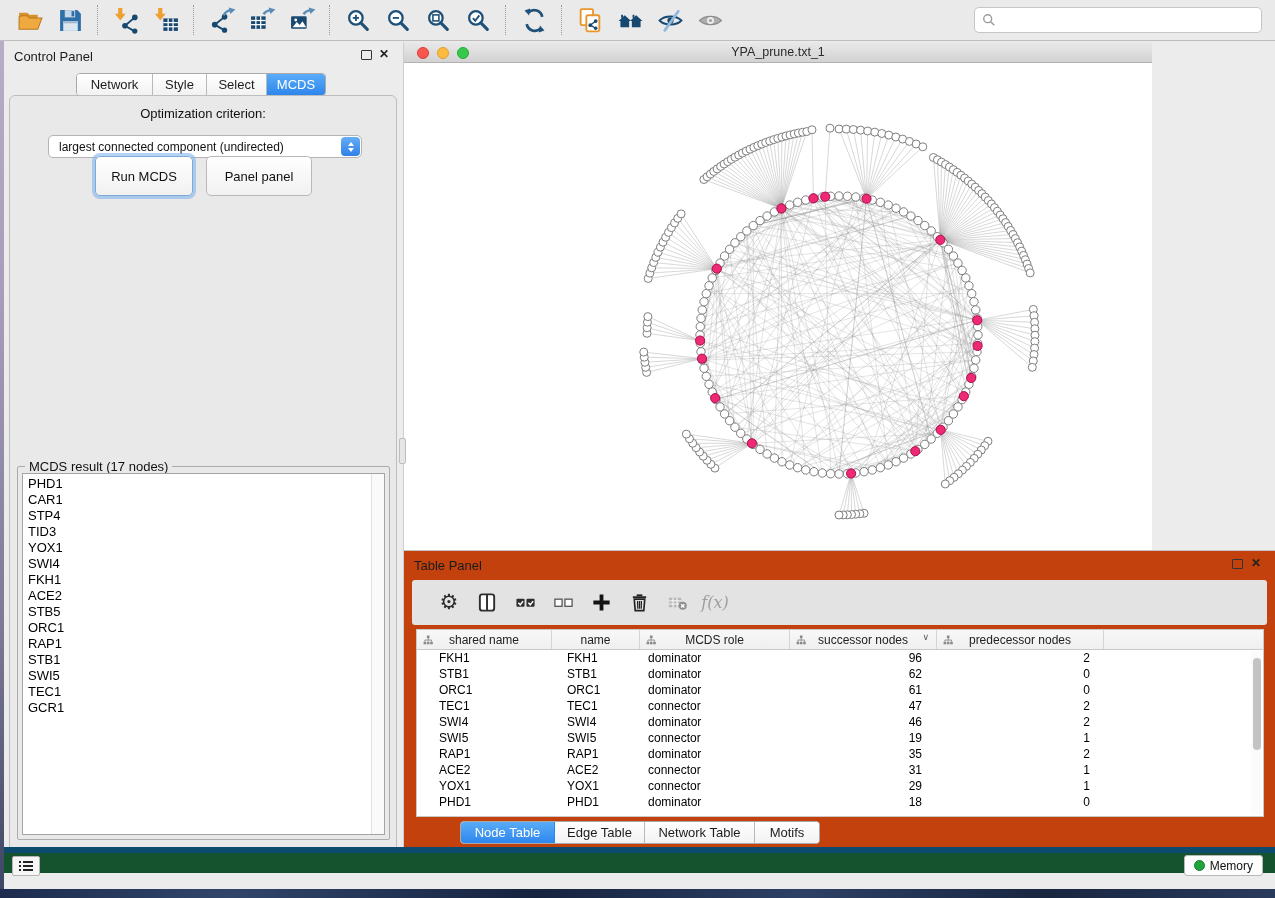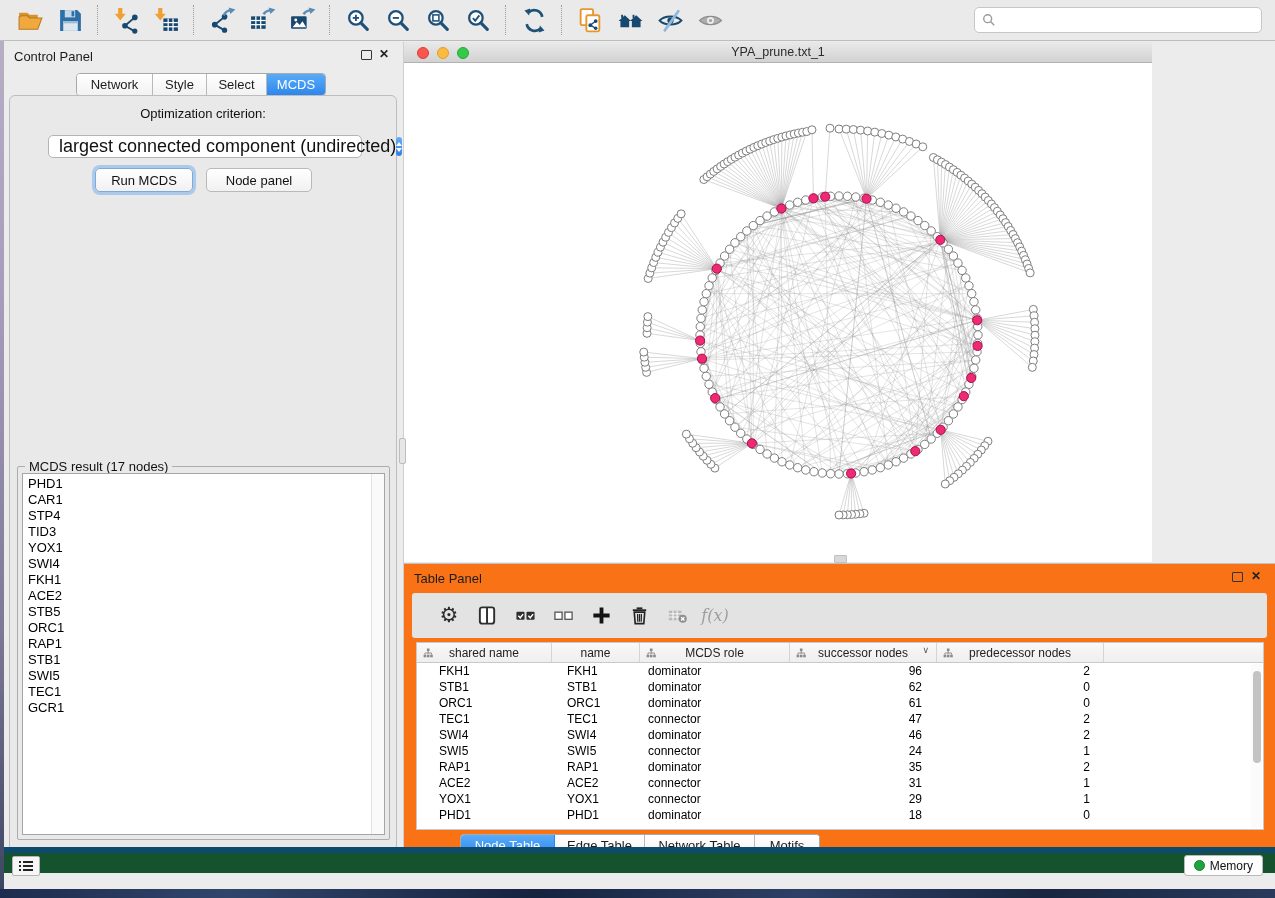--- a/index.html
+++ b/index.html
@@ -36,26 +36,26 @@
   .cp-tabs{left:72px;top:31px}
   .seg-tab{display:flex;align-items:center;justify-content:center;font-size:13px;color:#1c1c1c;
     border-right:1px solid #B9B9B9;background:linear-gradient(#FFFFFF,#F2F2F2);padding:0 2px;box-sizing:border-box}
   .seg-tab:last-child{border-right:none}
   .seg-tab.active{background:linear-gradient(#59ACF8,#2E86EC);color:#fff;border-right-color:#2E86EC}
   .cp-inner{position:absolute;left:5px;top:53px;width:386px;height:755px;background:#E9E9E9;
     border:1px solid #BDBDBD;border-radius:6px}
   .crit-label{position:absolute;left:0;right:0;top:10px;text-align:center;font-size:13px;color:#111}
   .dropdown{position:absolute;left:38px;top:39px;width:314px;height:23px;background:#fff;
     border:1px solid #B4B4B4;border-radius:5px;box-sizing:border-box;display:flex;align-items:center}
-  .dropdown-text{flex:1;font-size:18px;color:#111;padding-left:10px;white-space:nowrap}
+  .dropdown-text{flex:1;font-size:12px;color:#111;padding-left:10px;white-space:nowrap}
   .dropdown-cap{width:19px;height:19px;margin-right:1px;border-radius:4px;
     background:linear-gradient(#66AEF7,#2F80E8);display:flex;flex-direction:column;align-items:center;justify-content:center;gap:2px}
   .tri-up{width:0;height:0;border-left:3.5px solid transparent;border-right:3.5px solid transparent;border-bottom:4px solid #fff}
   .tri-down{width:0;height:0;border-left:3.5px solid transparent;border-right:3.5px solid transparent;border-top:4px solid #fff}
-  .push-btn{position:absolute;top:72px;height:24px;background:linear-gradient(#FFFFFF,#F1F1F1);
+  .push-btn{position:absolute;top:60px;height:40px;background:linear-gradient(#FFFFFF,#F1F1F1);
     border:1px solid #B9B9B9;border-radius:5px;font-size:13px;color:#111;display:flex;align-items:center;justify-content:center;box-sizing:border-box}
   .btn-run{left:85px;width:98px;border-color:#7FA9D8;box-shadow:0 0 0 3px rgba(120,175,235,.55)}
   .btn-closepanel{left:196px;width:106px}
   .mcds-fieldset{position:absolute;left:7px;top:370px;width:371px;height:372px;
     border:1px solid #ACACAC;border-radius:2px}
   .mcds-legend{position:absolute;left:7px;top:-8px;background:#E9E9E9;padding:0 4px;font-size:13px;color:#111}
   .mcds-listbox{position:absolute;left:4px;top:6px;right:4px;bottom:4px;background:#fff;border:1px solid #A5A5A5;overflow:hidden}
   .mcds-scroll{position:absolute;top:0;right:0;bottom:0;width:12px;background:#FAFAFA;border-left:1px solid #E2E2E2}
   .list-item{font-size:13px;line-height:16px;padding-left:5px;color:#000}
   #mcds-list{padding-top:2px}
@@ -70,21 +70,21 @@
   .tl-green{left:53px;background:#35C84A;border:1px solid #27A83A}
   .net-title{position:absolute;left:0;right:0;top:3px;text-align:center;font-size:12.5px;color:#2b2b2b}
   .net-canvas{position:relative;height:499px;background:#fff}
   .net-canvas svg{position:absolute;left:0;top:0}
 
   
   .grip-v{position:absolute;left:399px;top:438px;width:7px;height:26px;background:#E6E6E6;border:1px solid #BDBDBD;border-radius:2px;box-sizing:border-box}
   .grip-h{position:absolute;left:834px;top:555px;width:13px;height:8px;background:#D8D8D8;border:1px solid #C0C0C0;border-radius:1px;box-sizing:border-box}
 
   
-  .table-panel{position:absolute;left:403px;top:563px;width:872px;height:300px;background:#f97316;
+  .table-panel{position:absolute;left:403px;top:550px;width:872px;height:300px;background:#c2410c;
     border-left:1px solid #CFCFCF;border-top:1px solid #C2C2C2;box-sizing:border-box}
   .tp-float{right:32px}.tp-close{right:14px}
   .tp-toolbar{position:absolute;left:8px;right:8px;top:29px;height:45px;background:#E3E3E3;border-radius:3px;
     display:flex;align-items:center;padding-left:18px;box-sizing:border-box}
   .tp-icon{width:38px;height:30px;display:flex;align-items:center;justify-content:center;flex:0 0 auto}
   .tp-icon svg{width:21px;height:21px}
   .gear-glyph{font-size:21px;color:#2d2d2d;font-family:"DejaVu Sans",sans-serif;line-height:21px}
   .fx{font:italic 16px "DejaVu Serif",serif;color:#9E9E9E}
 
   .data-table{position:absolute;left:12px;top:78px;width:848px;height:188px;background:#fff;border:1px solid #C9C9C9;box-sizing:border-box;overflow:hidden}
@@ -286,21 +286,21 @@
     <div class="cp-inner">
       <div class="crit-label">Optimization criterion:</div>
       <div class="dropdown">
         <div class="dropdown-text">largest connected component (undirected)</div>
         <div class="dropdown-cap">
             <div class="tri-up"></div>
             <div class="tri-down"></div>
           </div>
       </div>
       <div class="push-btn btn-run">Run MCDS</div>
-      <div class="push-btn btn-closepanel">Node panel</div>
+      <div class="push-btn btn-closepanel">Panel panel</div>
 
       <div class="mcds-fieldset">
         <div class="mcds-legend">MCDS result (17 nodes)</div>
         <div class="mcds-listbox">
           <div id="mcds-list">
               <div class="list-item">PHD1</div>
               <div class="list-item">CAR1</div>
               <div class="list-item">STP4</div>
               <div class="list-item">TID3</div>
               <div class="list-item">YOX1</div>
@@ -1133,21 +1133,21 @@
             <div class="tcell c1">SWI4</div>
             <div class="tcell c2">dominator</div>
             <div class="tcell c3">46</div>
             <div class="tcell c4">2</div>
             <div class="tcell cf"></div>
           </div>
           <div class="trow">
             <div class="tcell c0">SWI5</div>
             <div class="tcell c1">SWI5</div>
             <div class="tcell c2">connector</div>
-            <div class="tcell c3">24</div>
+            <div class="tcell c3">19</div>
             <div class="tcell c4">1</div>
             <div class="tcell cf"></div>
           </div>
           <div class="trow">
             <div class="tcell c0">RAP1</div>
             <div class="tcell c1">RAP1</div>
             <div class="tcell c2">dominator</div>
             <div class="tcell c3">35</div>
             <div class="tcell c4">2</div>
             <div class="tcell cf"></div>

